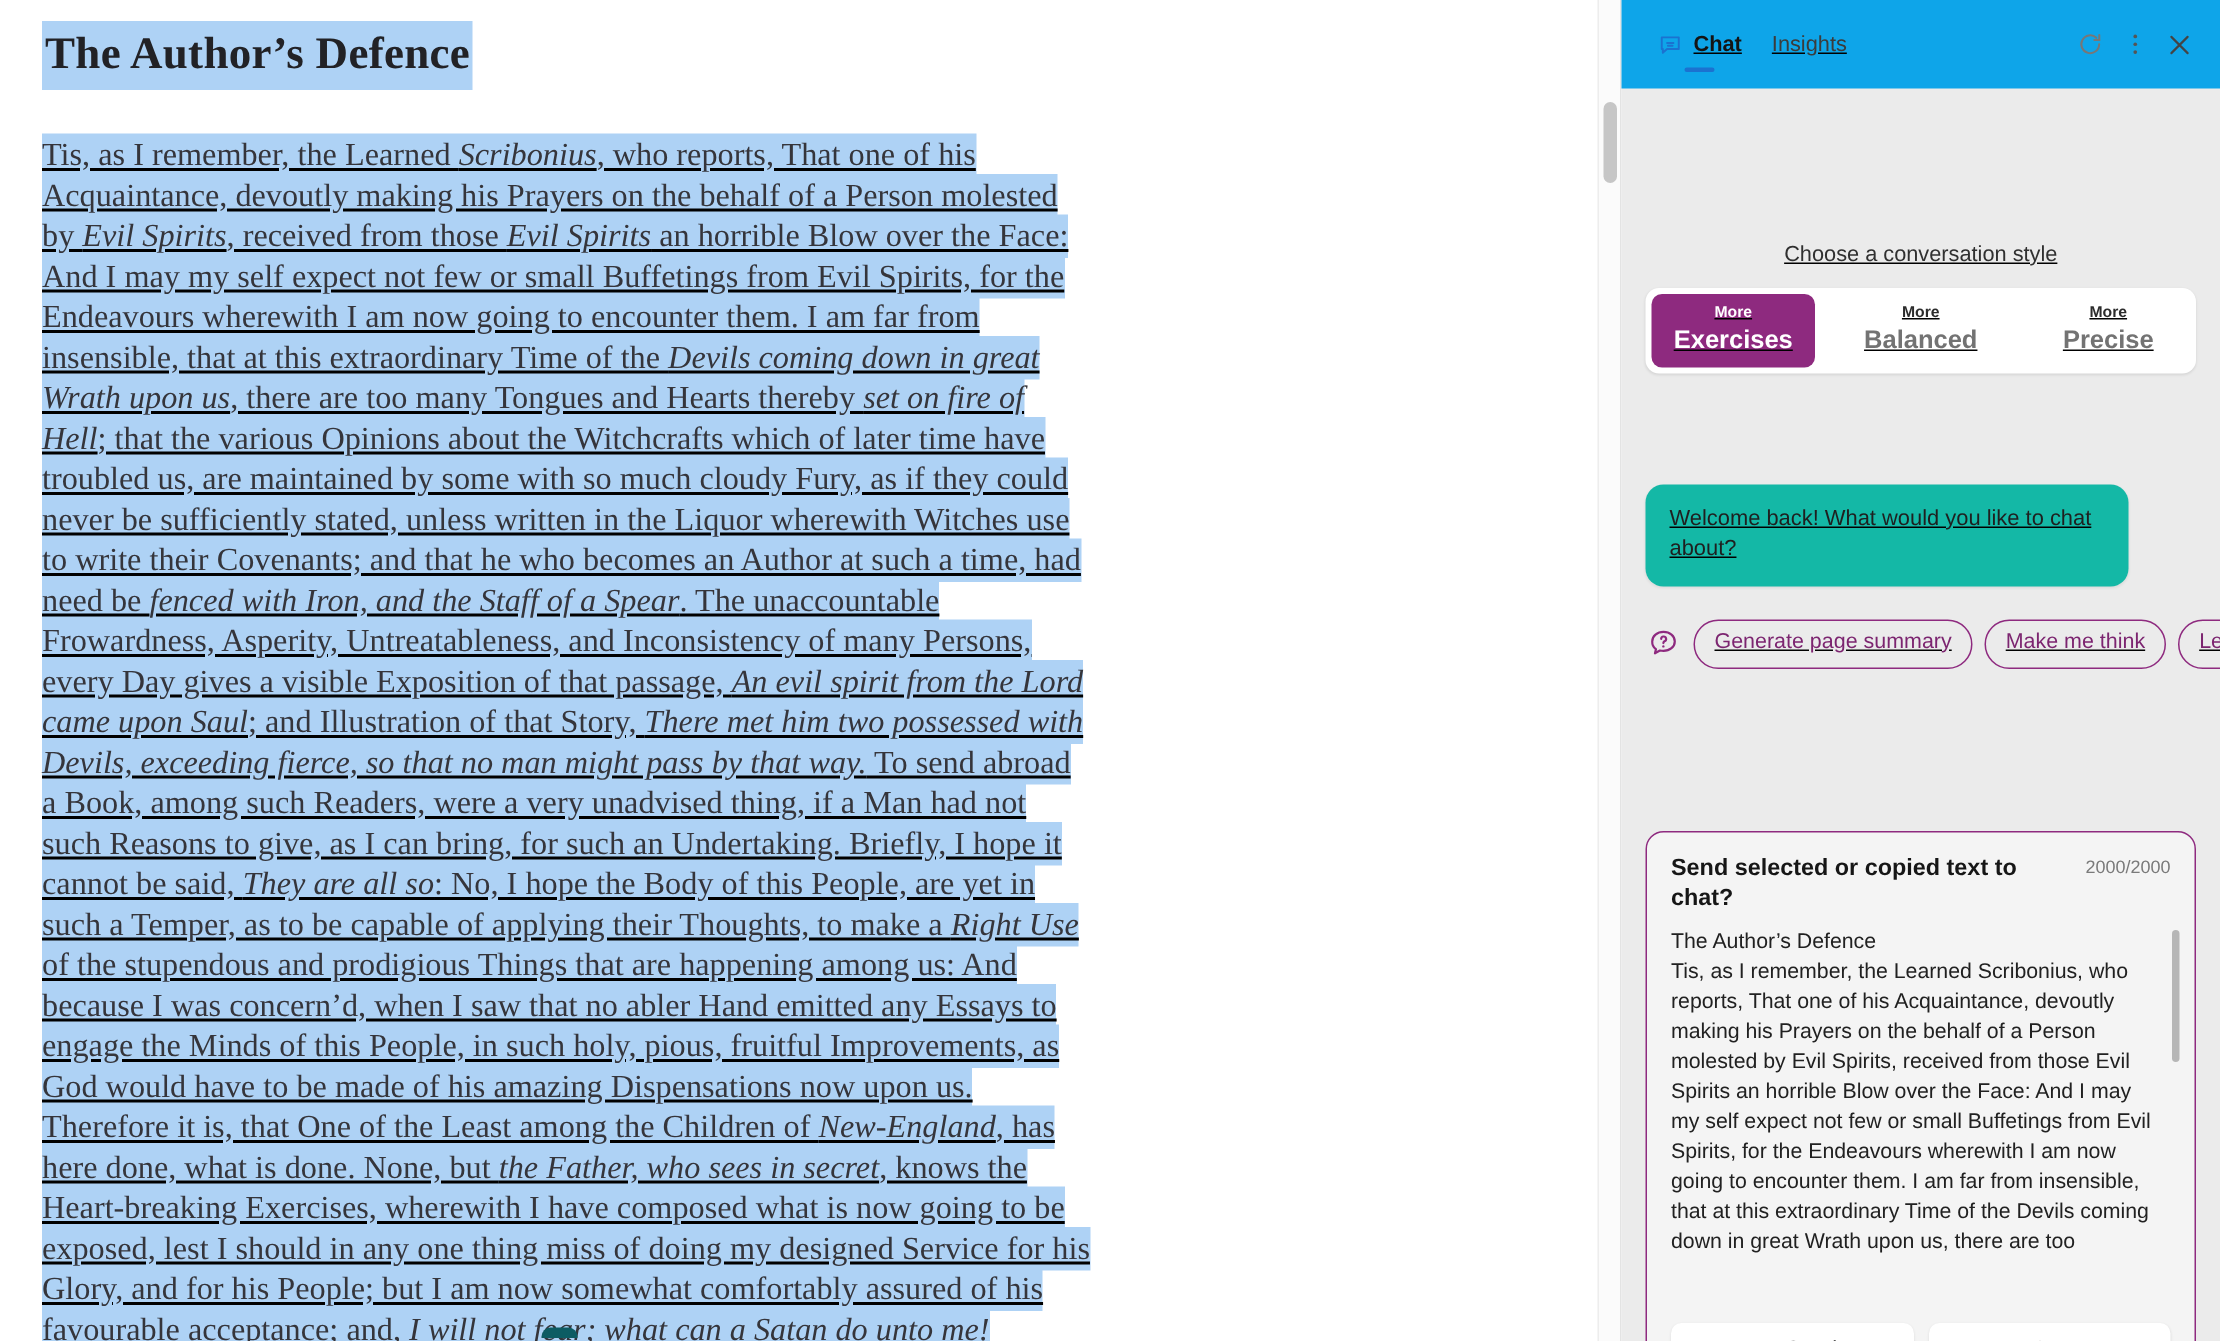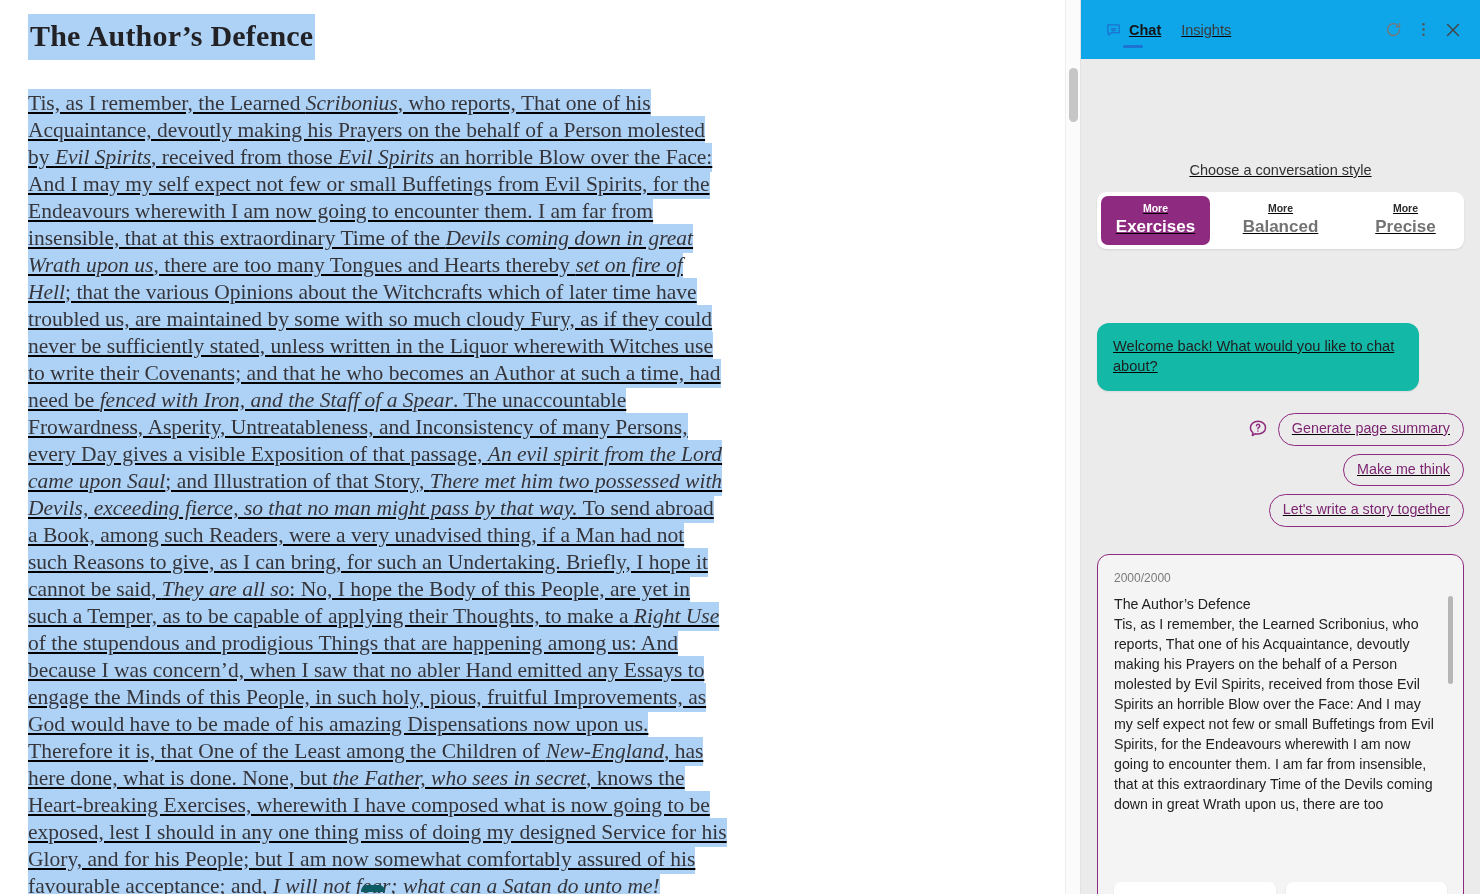--- a/index.html
+++ b/index.html
@@ -164,21 +164,21 @@
     font-size: 14.6px;
     line-height: 20px;
     color: #1f1f1f;
     max-width: 322px;
     box-shadow: 0 1px 2px rgba(0,0,0,.07);
   }
 
   #chips {
     margin-top: 22px;
     display: flex;
-    flex-direction: column;
+    flex-direction: row;
     align-items: flex-end;
     gap: 8px;
   }
   .chip-row { display: flex; align-items: center; gap: 8px; justify-content: flex-end; }
   .chip {
     border: 1px solid #8e2a7f;
     color: #7c2570;
     background: transparent;
     border-radius: 18px;
     padding: 7px 13px 8px;
@@ -371,20 +371,21 @@
         <div class="chip-row">
           <div class="chip">Make me think</div>
         </div>
         <div class="chip-row">
           <div class="chip">Let's write a story together</div>
         </div>
       </div>
 
       <div id="send-card">
         <div id="send-card-head">
+          <div id="send-card-title">Send selected or copied text to chat?</div>
           <div id="send-card-count">2000/2000</div>
         </div>
 
         <div id="send-card-textwrap">
           <div id="send-card-text">
             <span class="line-title">The Author’s Defence</span>
             <span>Tis, as I remember, the Learned Scribonius, who reports, That one of his Acquaintance, devoutly making his Prayers on the behalf of a Person molested by Evil Spirits, received from those Evil Spirits an horrible Blow over the Face: And I may my self expect not few or small Buffetings from Evil Spirits, for the Endeavours wherewith I am now going to encounter them. I am far from insensible, that at this extraordinary Time of the Devils coming down in great Wrath upon us, there are too</span>
           </div>
           <div id="card-scrollbar">
             <div id="card-scrollthumb"></div>

